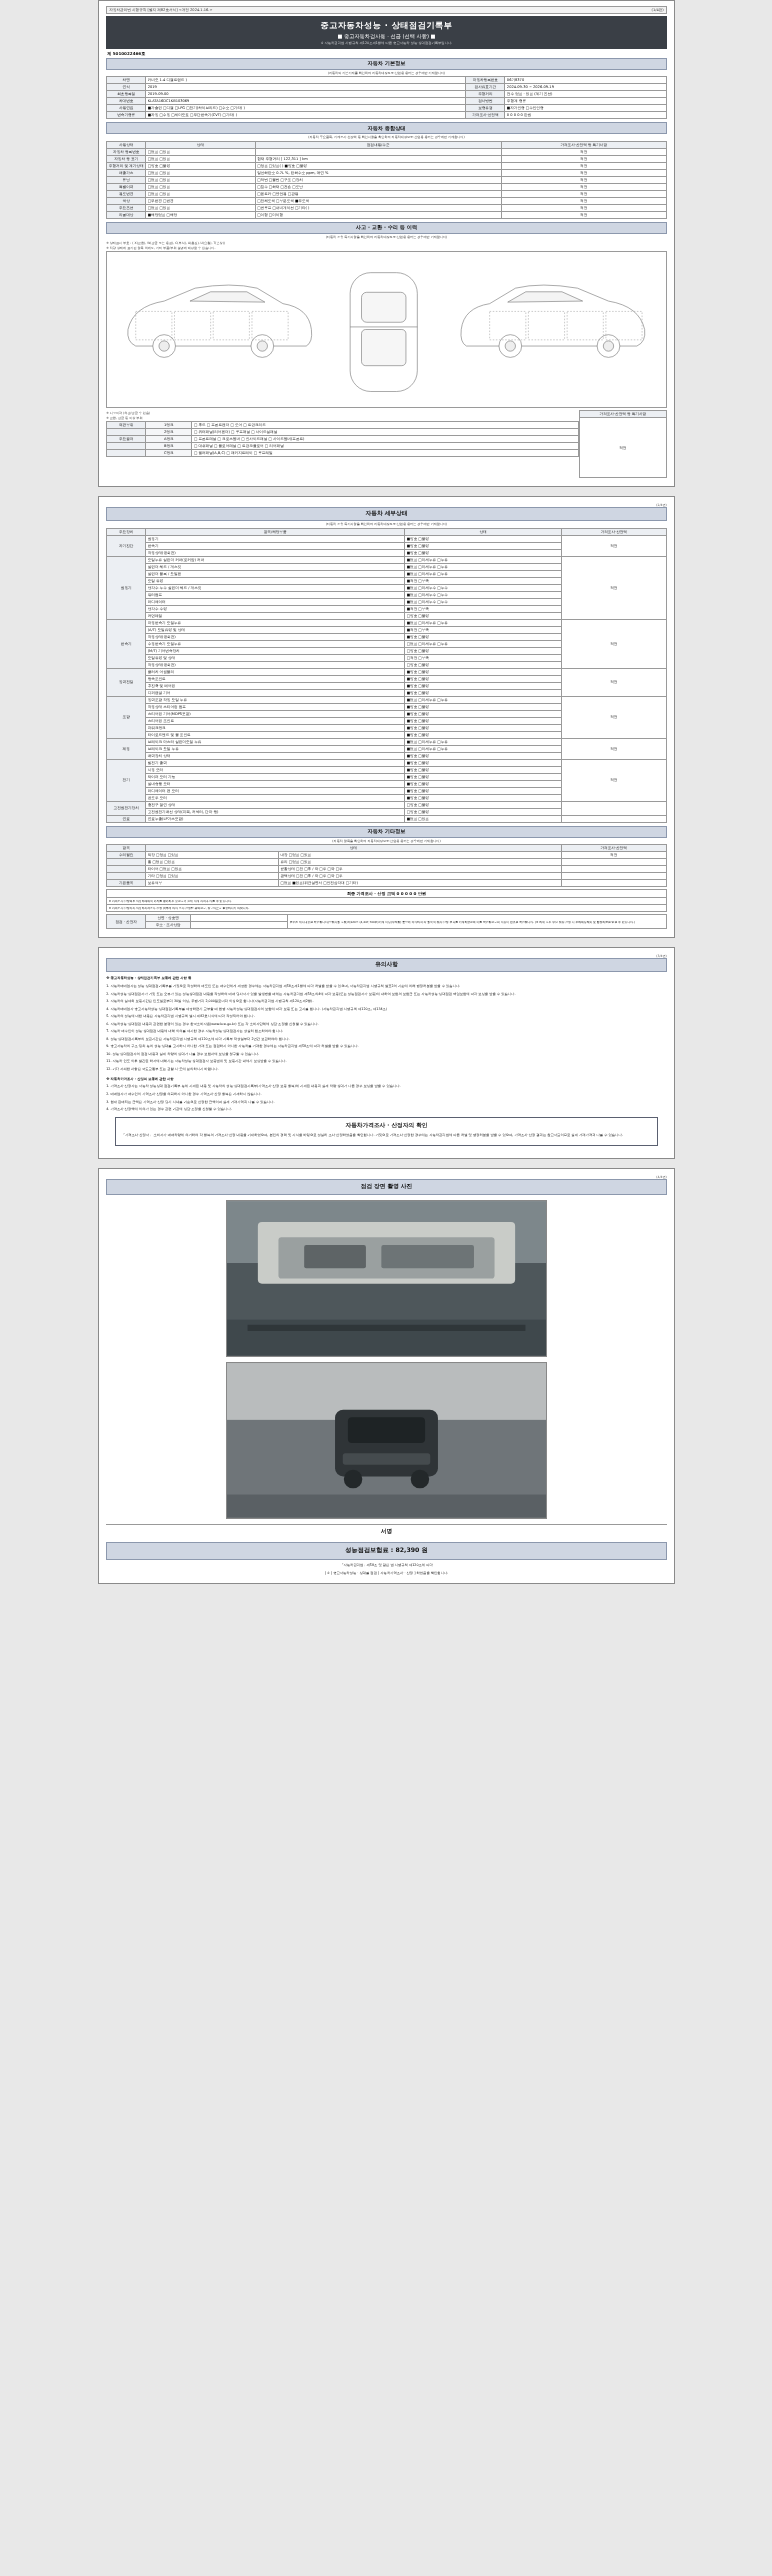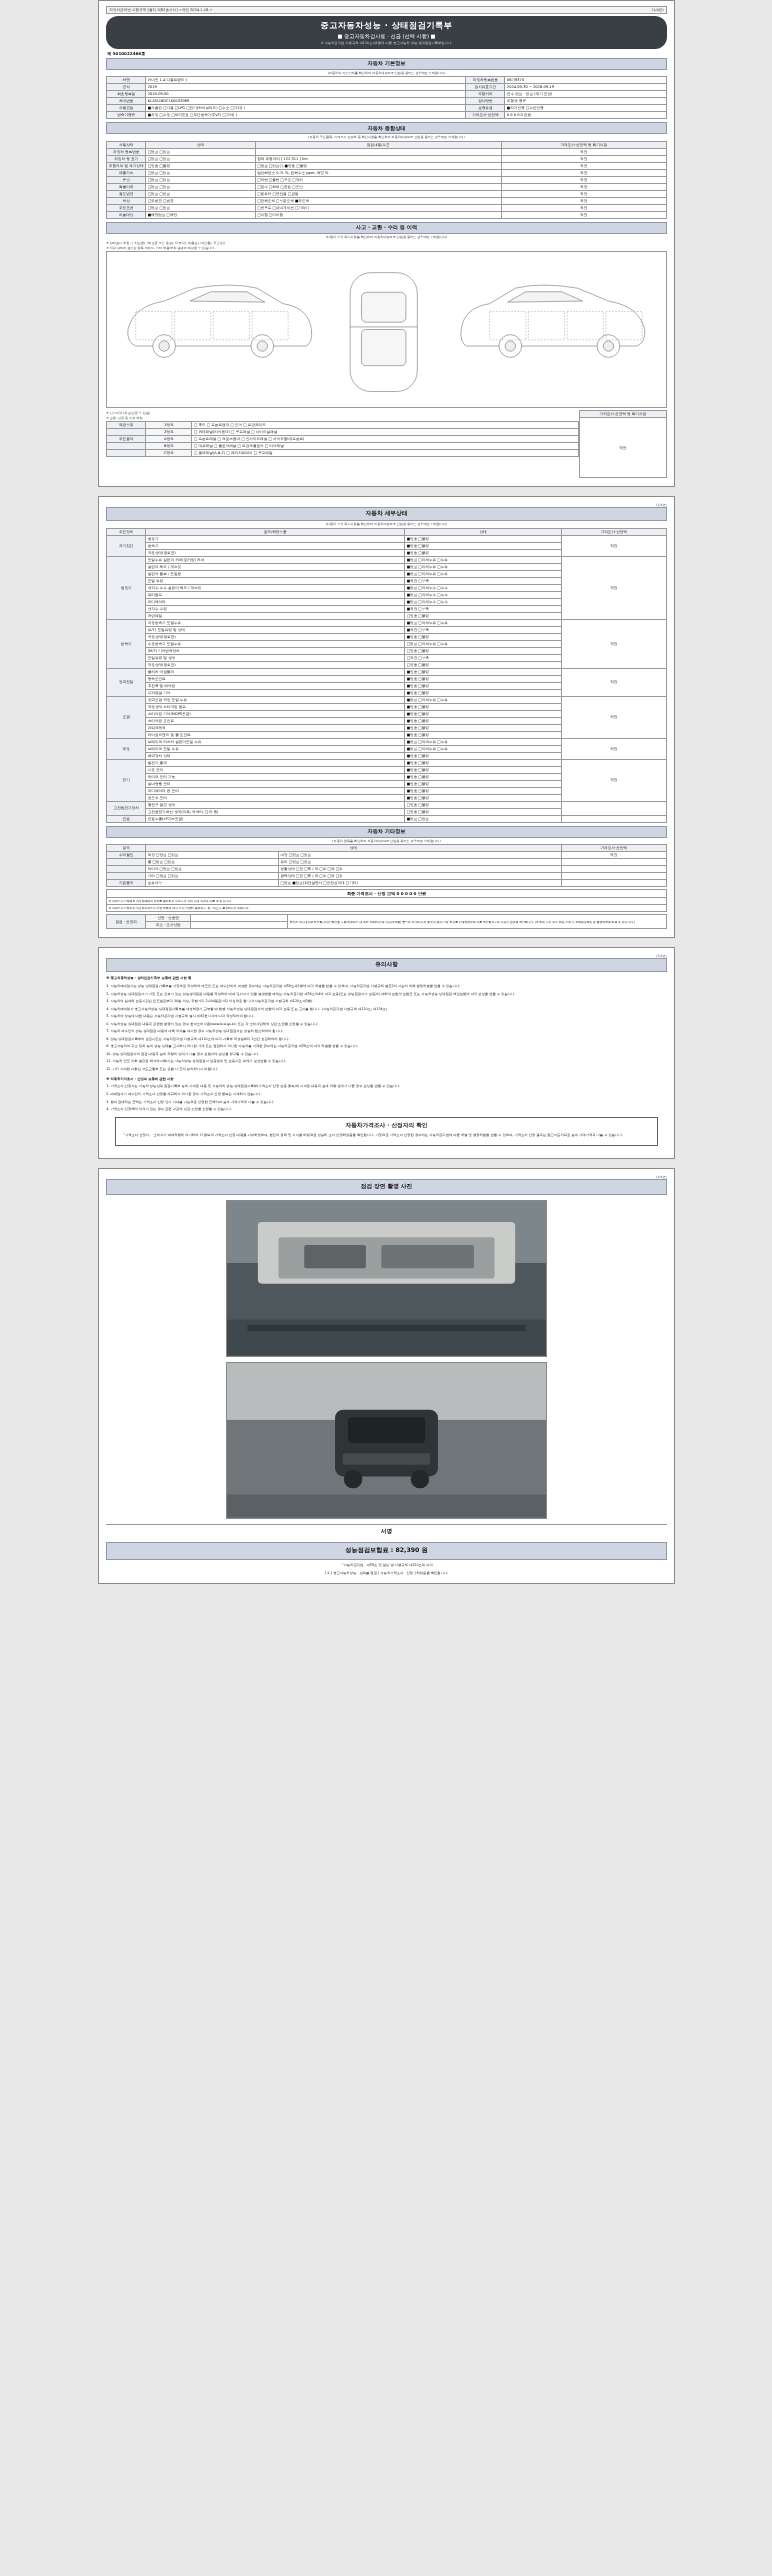--- a/index.html
+++ b/index.html
@@ -1,21 +1,21 @@
 <!DOCTYPE html>
 <html style="font-size:8.2px"><head>
 <meta charset="utf-8">
 <style>
   html,body{margin:0;padding:0;background:#e8e8e8;}
   body{font-family:"DejaVu Sans","Liberation Sans",sans-serif;color:#111;}
   .page{width:773px;margin:0 auto;background:#e8e8e8;}
   .sheet{width:577px;margin:0 auto 9.3px auto;background:#fff;border:0.5px solid #8a8a8a;box-sizing:border-box;}
   .sheet-inner{padding:5.2px 7.2px 7.2px 7.2px;}
   .topnote{font-size:3.6px;color:#333;border:0.5px solid #9a9a9a;background:#f3f3f3;padding:1px 2.1px;display:flex;justify-content:space-between;}
-  .docheader{background:#3a3f46;color:#fff;text-align:center;padding:4.1px 0 3.6px 0;margin-top:2.1px;border-radius:12px;}
+  .docheader{background:#3a3f46;color:#fff;text-align:center;padding:4.1px 0 3.6px 0;margin-top:2.1px;}
   .docheader .t1{font-size:8.2px;font-weight:bold;letter-spacing:0.5px;}
   .docheader .t2{font-size:5.2px;margin-top:1.5px;}
   .docheader .t3{font-size:3.3px;margin-top:1.5px;color:#d8dade;}
   .docnum{font-size:4.1px;font-weight:bold;padding:2.1px 1px 1.5px 1px;}
   .bandtitle{background:#cfd6e2;border:0.5px solid #8c98ad;text-align:center;font-size:5.2px;font-weight:bold;padding:1.5px 0;}
   .bandsub{font-size:3.1px;text-align:center;color:#333;padding:1px 0 1.5px 0;}
   table{border-collapse:collapse;width:100%;}
   td,th{border:0.5px solid #9a9a9a;font-size:3.6px;padding:1px 1.5px;vertical-align:middle;}
   th{background:#eceff3;font-weight:normal;}
   .lab{background:#eceff3;text-align:center;width:35px;}

